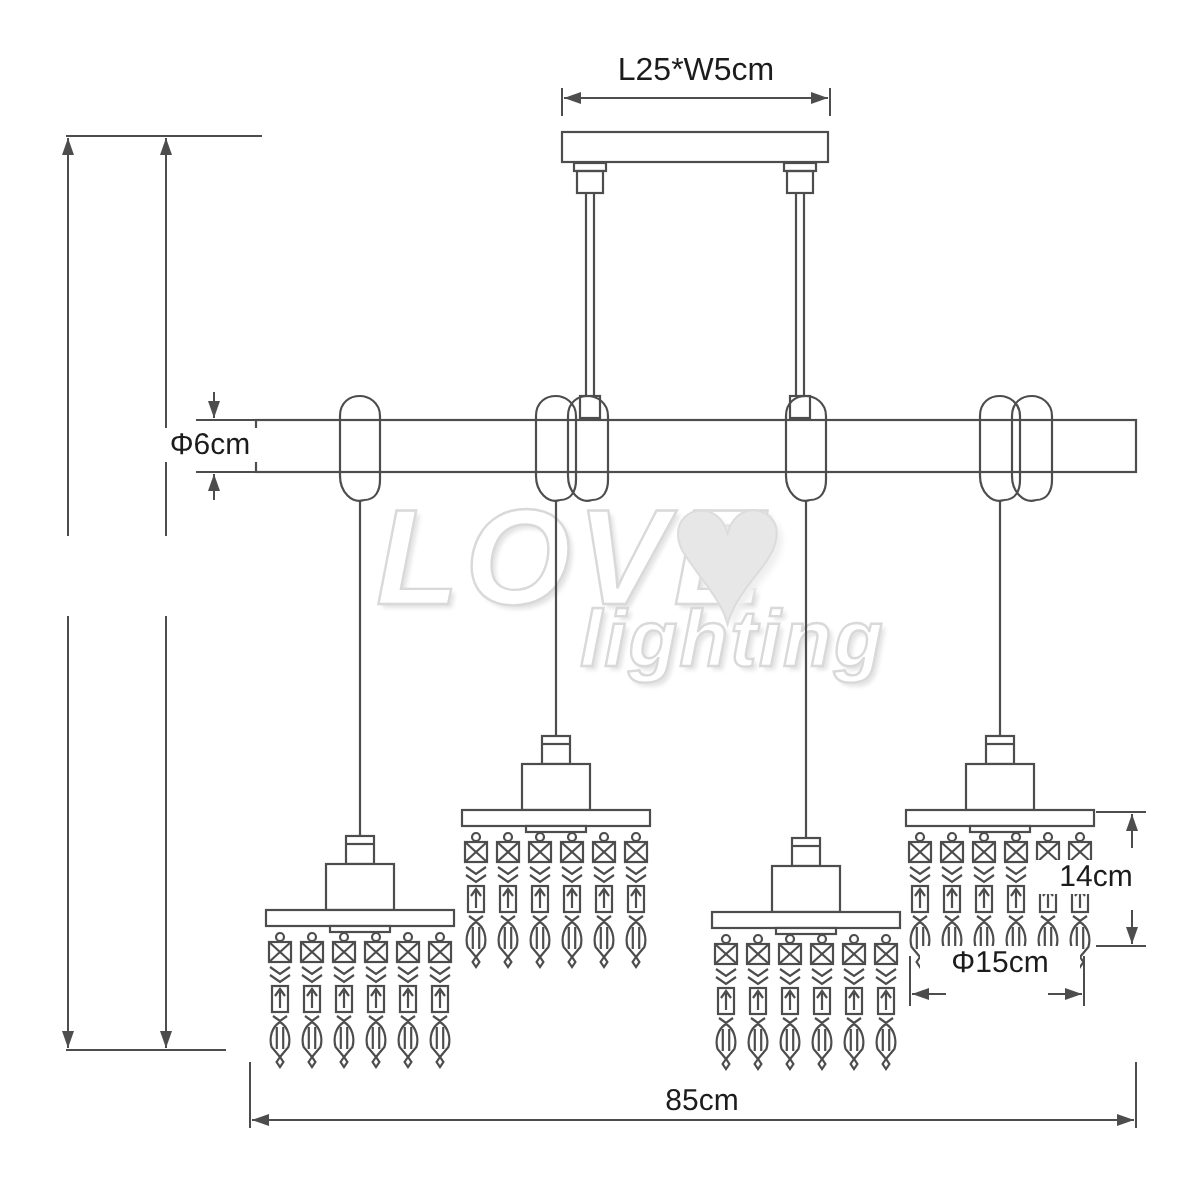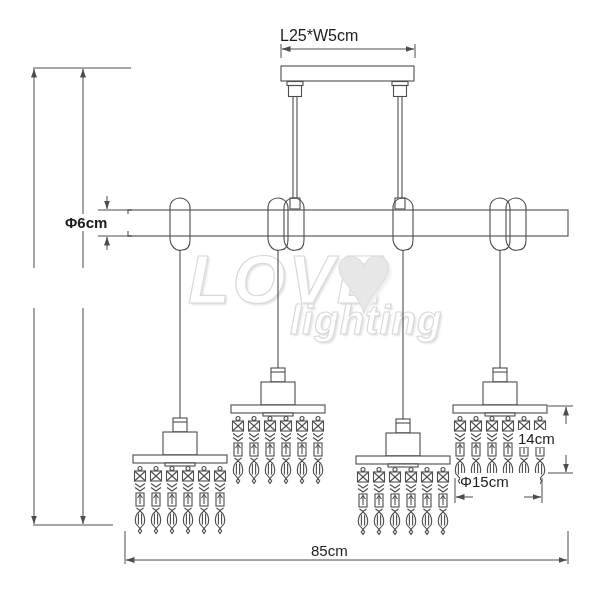--- a/index.html
+++ b/index.html
@@ -2,21 +2,21 @@
 <html><head>
 <meta charset="utf-8">
 <style>
   html,body{margin:0;padding:0;background:#fff;}
   #canvas{
     position:relative;width:600px;height:600px;background:#ffffff;overflow:hidden;
     font-family:"Liberation Sans", sans-serif;
   }
   .label{
     position:absolute;color:#1c1c1c;font-size:15px;line-height:17px;
-    background:#ffffff;white-space:nowrap;z-index:3;
+    text-align:center;background:#ffffff;white-space:nowrap;z-index:3;
   }
   .label.big{font-size:16px;}
   .label.twoline{white-space:normal;line-height:19px;}
   #lineart{position:absolute;left:0;top:0;z-index:2;}
   
   .wm{position:absolute;z-index:1;color:#ffffff;font-style:italic;
       -webkit-text-stroke:1.2px #d9d9d9;text-shadow:2px 2px 2px #e3e3e3;}
   .wm-love{left:188px;top:240px;font-size:68px;font-weight:bold;letter-spacing:3px;}
   .wm-lighting{left:290px;top:298px;font-size:40px;font-weight:bold;letter-spacing:1px;}
   .wm-heart{left:334px;top:220px;font-size:100px;font-style:normal;color:#e7e7e7;
@@ -160,21 +160,21 @@
 
     <g stroke-width="1">
       <line x1="125" y1="531" x2="125" y2="564"></line>
       <line x1="568" y1="531" x2="568" y2="564"></line>
       <line x1="126" y1="560" x2="567" y2="560" marker-start="url(#arr)" marker-end="url(#arr)"></line>
     </g>
   </svg>
 
   <div class="label big" style="left:280px;top:27px;width:136px;">L25*W5cm</div>
 
-  <div class="label" style="left:65px;top:214px;width:80px;font-weight:bold;">Φ6cm</div>
+  <div class="label" style="left:65px;top:214px;width:80px;">Φ6cm</div>
 
 
 
   <div class="label" style="left:518px;top:430px;width:60px;">14cm</div>
 
   <div class="label" style="left:460px;top:473px;width:80px;">Φ15cm</div>
 
   <div class="label" style="left:311px;top:542px;width:80px;">85cm</div>
 
 </div>

